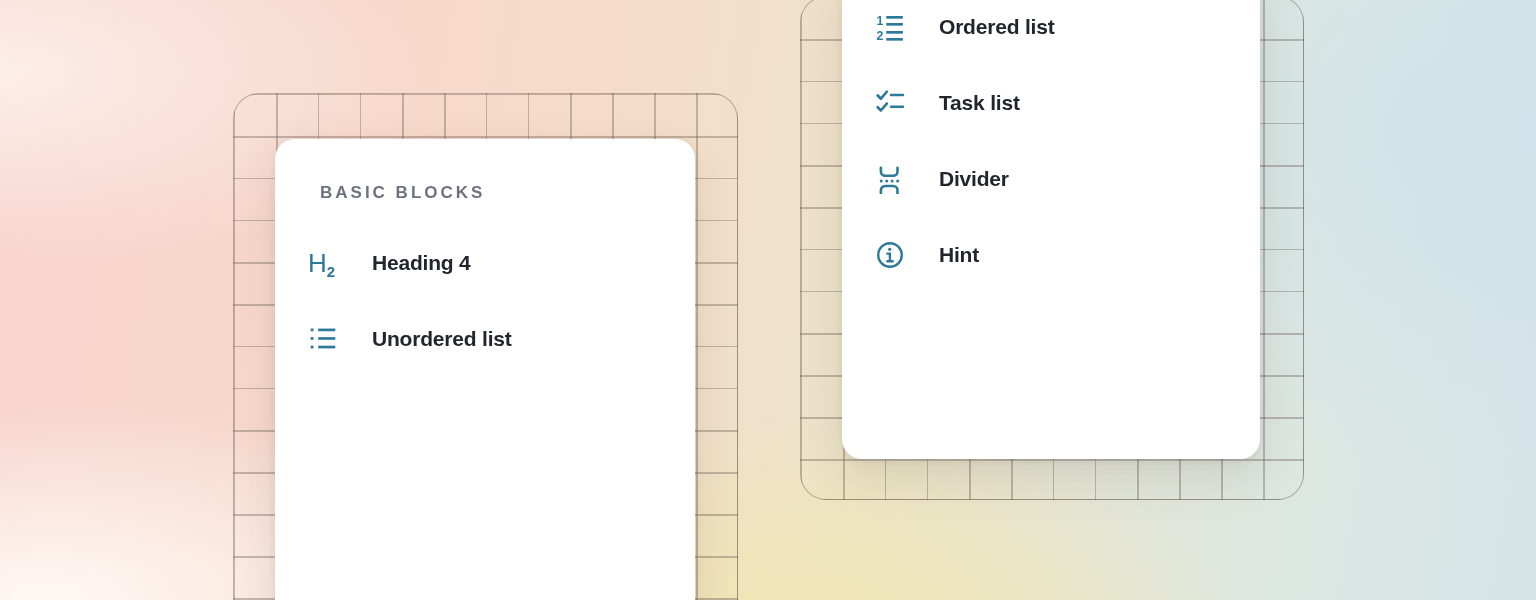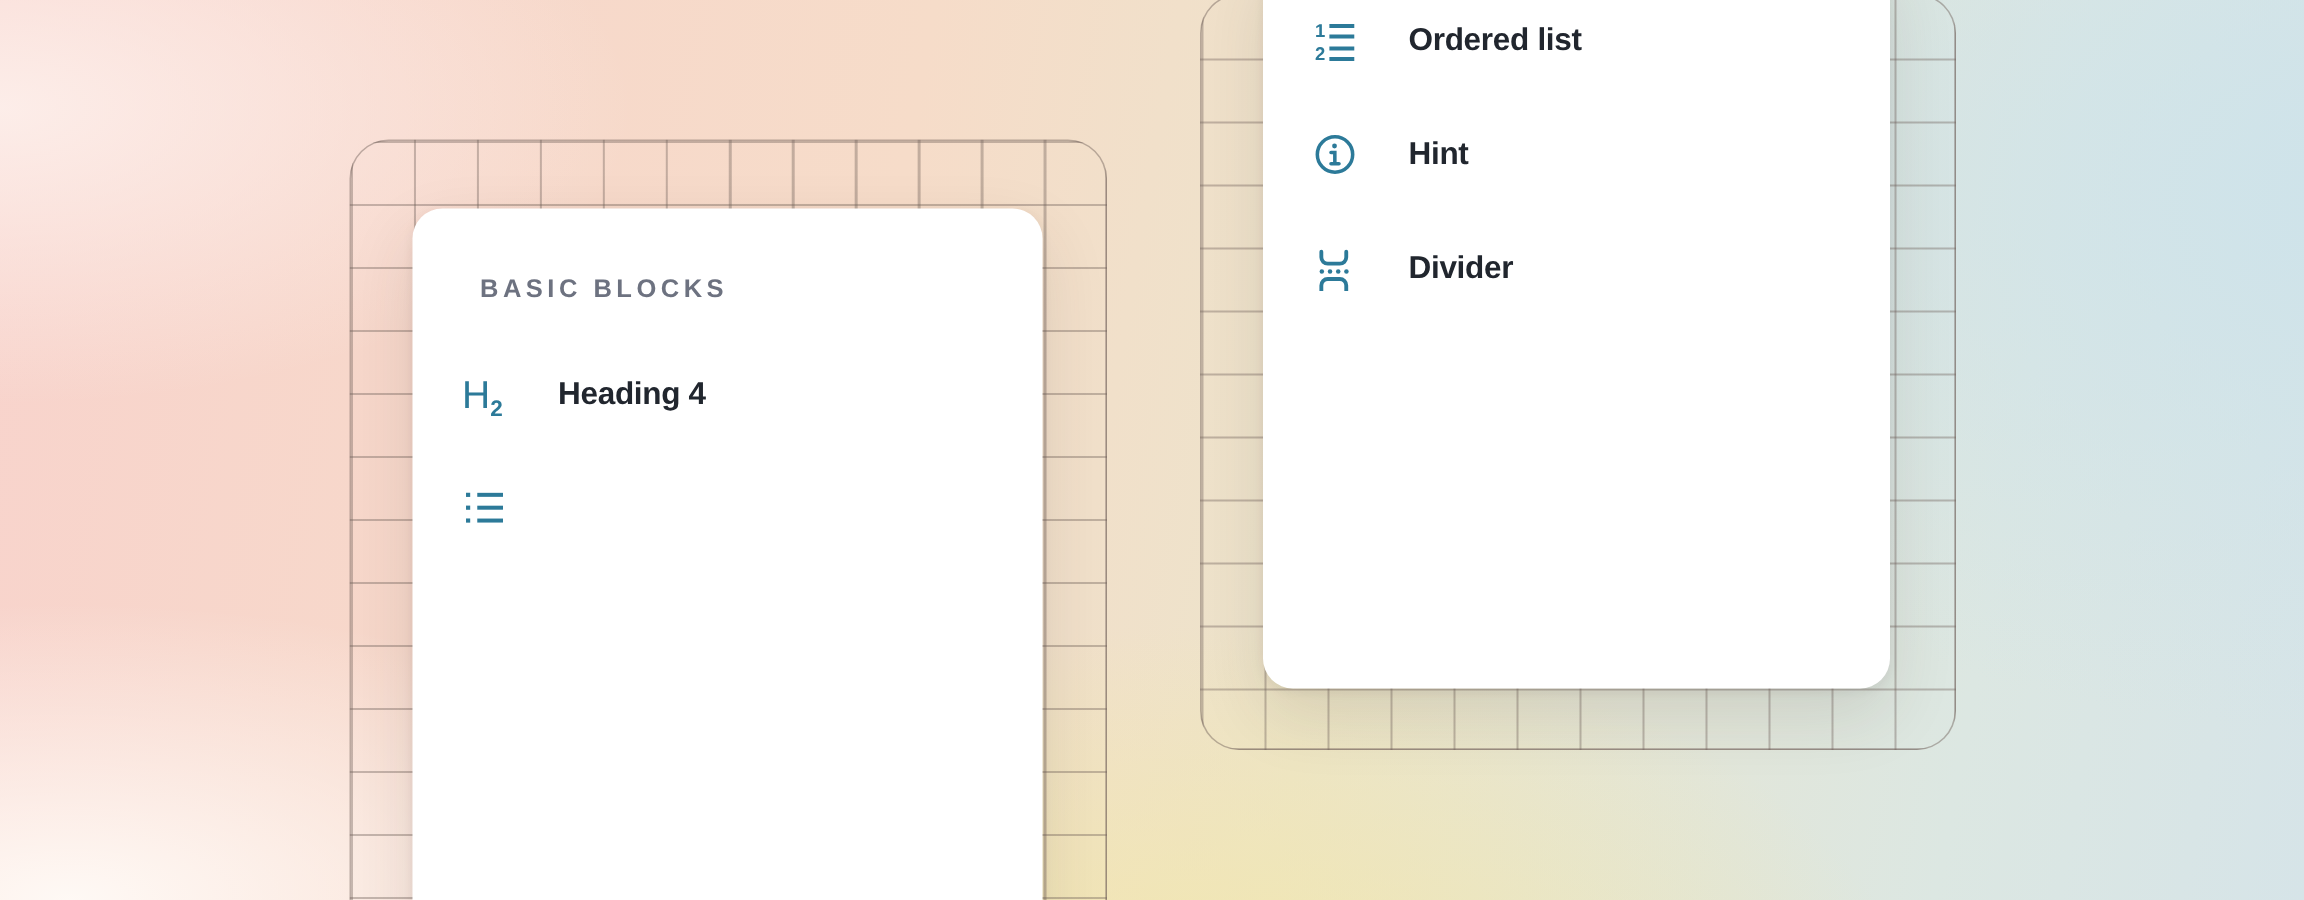--- a/index.html
+++ b/index.html
@@ -106,60 +106,72 @@
     <span class="icon">
       <svg width="30" height="30" viewBox="0 0 28 28" fill="none" stroke="#2c7a99" stroke-width="2.5">
         <rect x="2.5" y="4.2" width="2.6" height="2.6" fill="#2c7a99" stroke="none"></rect>
         <rect x="2.5" y="12.2" width="2.6" height="2.6" fill="#2c7a99" stroke="none"></rect>
         <rect x="2.5" y="20.2" width="2.6" height="2.6" fill="#2c7a99" stroke="none"></rect>
         <line x1="9.5" y1="5.5" x2="25.5" y2="5.5"></line>
         <line x1="9.5" y1="13.5" x2="25.5" y2="13.5"></line>
         <line x1="9.5" y1="21.5" x2="25.5" y2="21.5"></line>
       </svg>
     </span>
+    <span class="label">Unordered list</span>
   </div>
 </div>
 
 <div class="card card-right">
 
   <div class="item">
     <span class="icon">
       <svg width="30" height="30" viewBox="0 0 28 28" fill="none" stroke="#2c7a99" stroke-width="2.5">
         <text x="1.5" y="12" font-size="11.5" font-weight="bold" fill="#2c7a99" stroke="none" font-family="Liberation Sans, sans-serif">1</text>
         <text x="1.5" y="26" font-size="11.5" font-weight="bold" fill="#2c7a99" stroke="none" font-family="Liberation Sans, sans-serif">2</text>
         <line x1="10.5" y1="5" x2="26" y2="5"></line>
         <line x1="10.5" y1="11.5" x2="26" y2="11.5"></line>
         <line x1="10.5" y1="19" x2="26" y2="19"></line>
         <line x1="10.5" y1="25.5" x2="26" y2="25.5"></line>
       </svg>
     </span>
     <span class="label">Ordered list</span>
   </div>
 
-
   <div class="item">
     <span class="icon">
-      <svg width="30" height="30" viewBox="0 0 28 28" fill="none" stroke="#2c7a99" stroke-width="2.2" stroke-linecap="round">
-        <circle cx="14" cy="14" r="11"></circle>
-        <circle cx="13.7" cy="8.7" r="1.5" fill="#2c7a99" stroke="none"></circle>
-        <path d="M11.5,12.7 h2.4 v6.8"></path>
-        <path d="M11.5,19.8 h5"></path>
+      <svg width="30" height="30" viewBox="0 0 28 28" fill="none" stroke="#2c7a99" stroke-width="2.5" stroke-linecap="round" stroke-linejoin="round">
+        <polyline points="2.5,7 5.5,10 11,3.5"></polyline>
+        <line x1="15" y1="6.5" x2="26" y2="6.5"></line>
+        <polyline points="2.5,18 5.5,21 11,14.5"></polyline>
+        <line x1="15" y1="17.5" x2="26" y2="17.5"></line>
       </svg>
     </span>
-    <span class="label">Hint</span>
+    <span class="label">Task list</span>
   </div>
 
   <div class="item">
     <span class="icon">
       <svg width="30" height="30" viewBox="0 0 28 28" fill="none" stroke="#2c7a99" stroke-width="2.4" stroke-linecap="round">
         <path d="M5.5,3.5 v3.5 a4,4 0 0 0 4,4 h7.5 a4,4 0 0 0 4,-4 v-3.5"></path>
         <circle cx="5.8" cy="15.8" r="1.4" fill="#2c7a99" stroke="none"></circle>
         <circle cx="10.9" cy="15.8" r="1.4" fill="#2c7a99" stroke="none"></circle>
         <circle cx="16" cy="15.8" r="1.4" fill="#2c7a99" stroke="none"></circle>
         <circle cx="21.1" cy="15.8" r="1.4" fill="#2c7a99" stroke="none"></circle>
         <path d="M5.5,28 v-3.5 a4,4 0 0 1 4,-4 h7.5 a4,4 0 0 1 4,4 v3.5"></path>
       </svg>
     </span>
     <span class="label">Divider</span>
   </div>
 
+  <div class="item">
+    <span class="icon">
+      <svg width="30" height="30" viewBox="0 0 28 28" fill="none" stroke="#2c7a99" stroke-width="2.2" stroke-linecap="round">
+        <circle cx="14" cy="14" r="11"></circle>
+        <circle cx="13.7" cy="8.7" r="1.5" fill="#2c7a99" stroke="none"></circle>
+        <path d="M11.5,12.7 h2.4 v6.8"></path>
+        <path d="M11.5,19.8 h5"></path>
+      </svg>
+    </span>
+    <span class="label">Hint</span>
+  </div>
+
 
 </div>
 
 </body></html>

